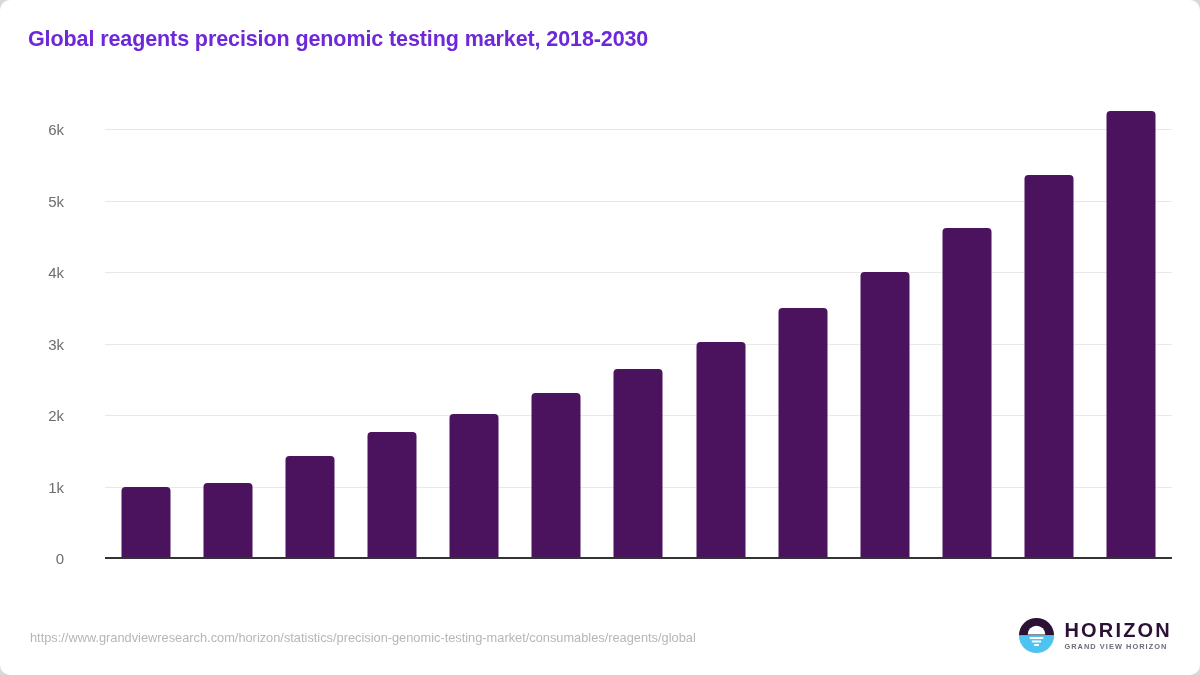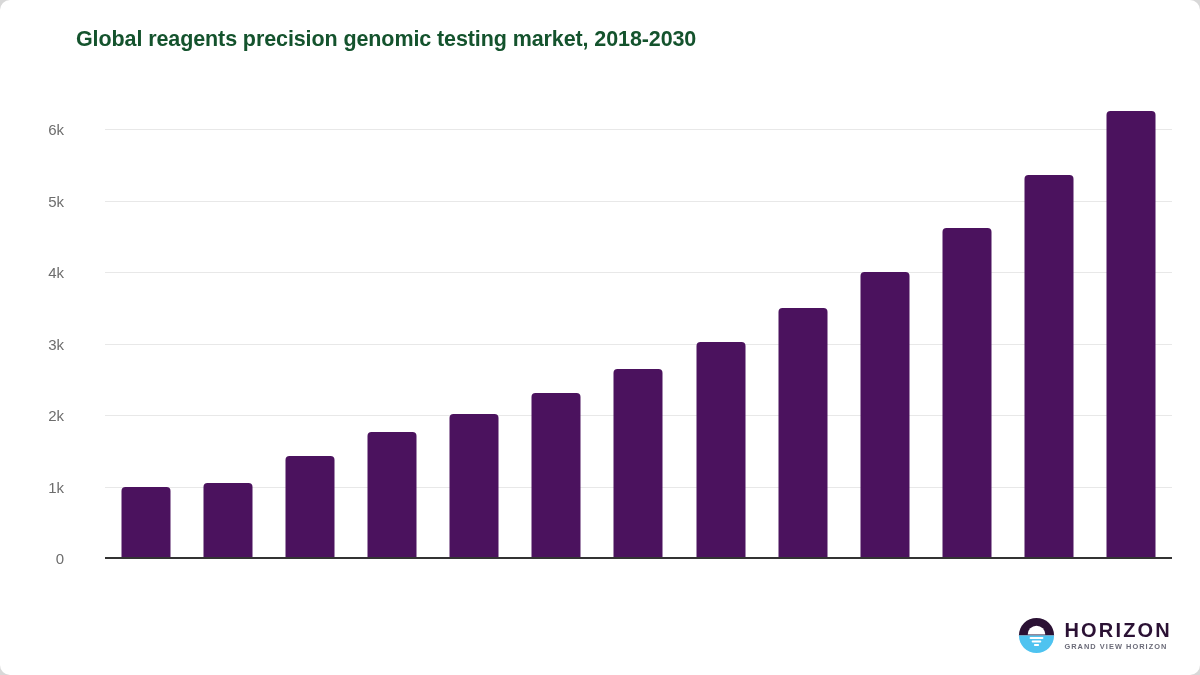--- a/index.html
+++ b/index.html
@@ -19,24 +19,23 @@
     border-radius: 10px;
   }
 
   
   .chart-title {
     position: absolute;
     left: 28px;
     top: 27px;
     font-size: 21.5px;
     font-weight: bold;
-    color: #14532d;
+    color: #6d28d9;
     letter-spacing: -0.1px;
     white-space: nowrap;
-    margin-left: 48px;
   }
 
   
   .plot-wrap {
     position: absolute;
     left: 0;
     top: 0;
     width: 1200px;
     height: 675px;
   }
@@ -207,20 +206,21 @@
           <div class="bar-slot" style="left: 984.923px; width: 82.0769px;">
             <div class="bar" title="2030: 6250" style="height: 446.875px; background: rgb(75, 18, 94);"></div>
           </div>
         </div>
       <div id="xticks"></div>
     </div>
 
     <div class="axis-baseline"></div>
   </div>
 
+  <div class="footer-url">https://www.grandviewresearch.com/horizon/statistics/precision-genomic-testing-market/consumables/reagents/global</div>
 
   <div class="brand">
     <svg class="brand-mark" viewBox="0 0 40 40">
       <defs>
         <clipPath id="circClip">
             <circle cx="20" cy="20" r="19"></circle>
           </clipPath>
       </defs>
       <g clip-path="url(#circClip)">
         <rect x="0" y="0" width="40" height="20" fill="#2b1134"></rect>

